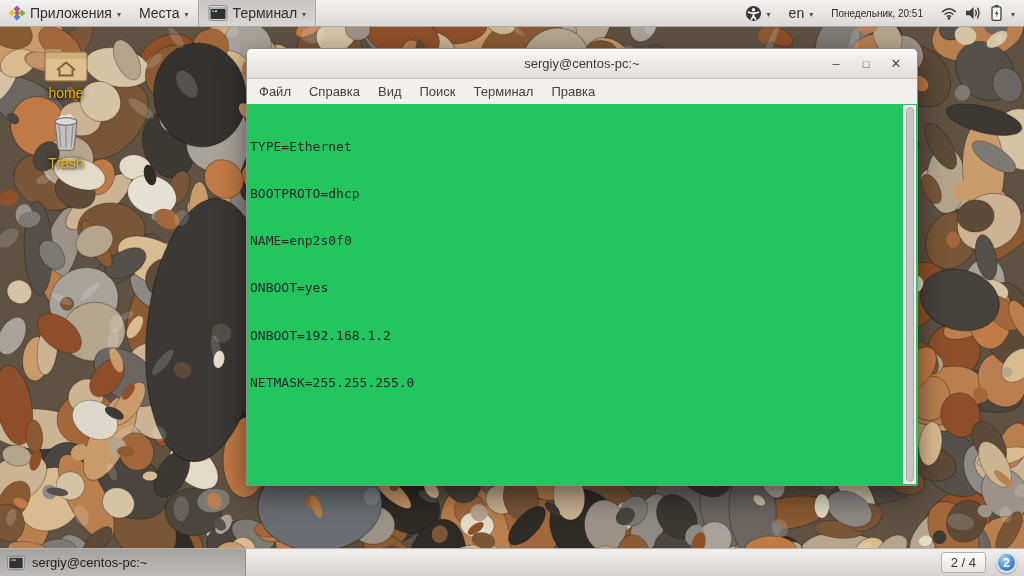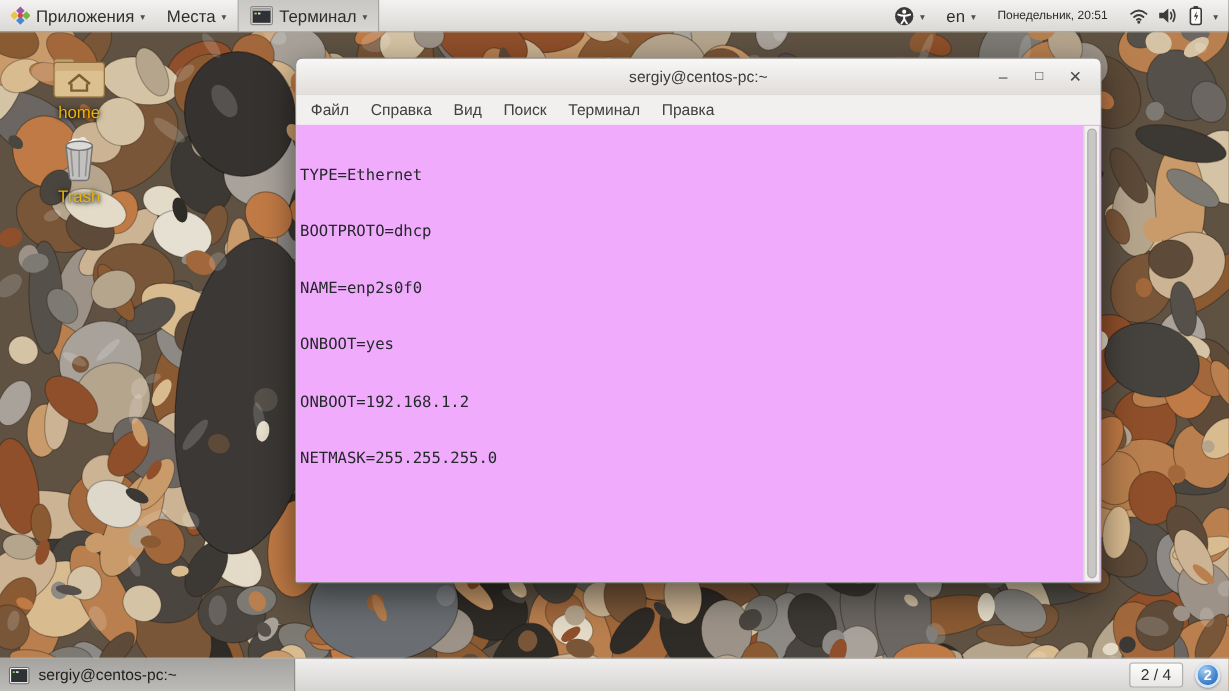--- a/index.html
+++ b/index.html
@@ -35,21 +35,21 @@
     border-bottom:1px solid #c6c3bf; border-radius:5px 5px 0 0; position:relative;
     display:flex; align-items:center; }
   .title-text { position:absolute; left:0; right:0; text-align:center; font-size:13px; color:#3b3b3b; }
   .win-controls { margin-left:auto; display:flex; align-items:center; gap:4px; padding-right:8px; position:relative; }
   .win-btn { width:26px; height:20px; display:flex; align-items:center; justify-content:center;
     color:#4a4a4a; font-size:13px; cursor:default; }
   .win-btn.max { font-size:11px; }
   .menubar { height:25px; flex:0 0 25px; background:#f1f0ee; display:flex; align-items:center;
     padding-left:3px; font-size:13px; color:#404040; }
   .menu-item { padding:3px 9px; cursor:default; }
-  .term { flex:1 1 auto; position:relative; background:#f0abfc; overflow:hidden;
+  .term { flex:1 1 auto; position:relative; background:#22c55e; overflow:hidden;
     font-family:"DejaVu Sans Mono", monospace; font-size:13px; line-height:15.75px;
     color:#24282a; padding:3px 16px 0 3px; white-space:pre; }
   .scrollbar { position:absolute; top:1px; right:1px; bottom:1px; width:13px;
     background:#f1f0ef; border-left:1px solid #dbd9d6; }
   .scroll-thumb { position:absolute; top:2px; bottom:2px; left:2px; right:2px;
     background:#c9c7c5; border:1px solid #adabaa; border-radius:6px; }
 
   
   .bottom-panel { position:absolute; bottom:0; left:0; right:0; height:28px; z-index:30;
     background:linear-gradient(#f0efee,#d6d4d1); border-top:1px solid #b4b2af;

